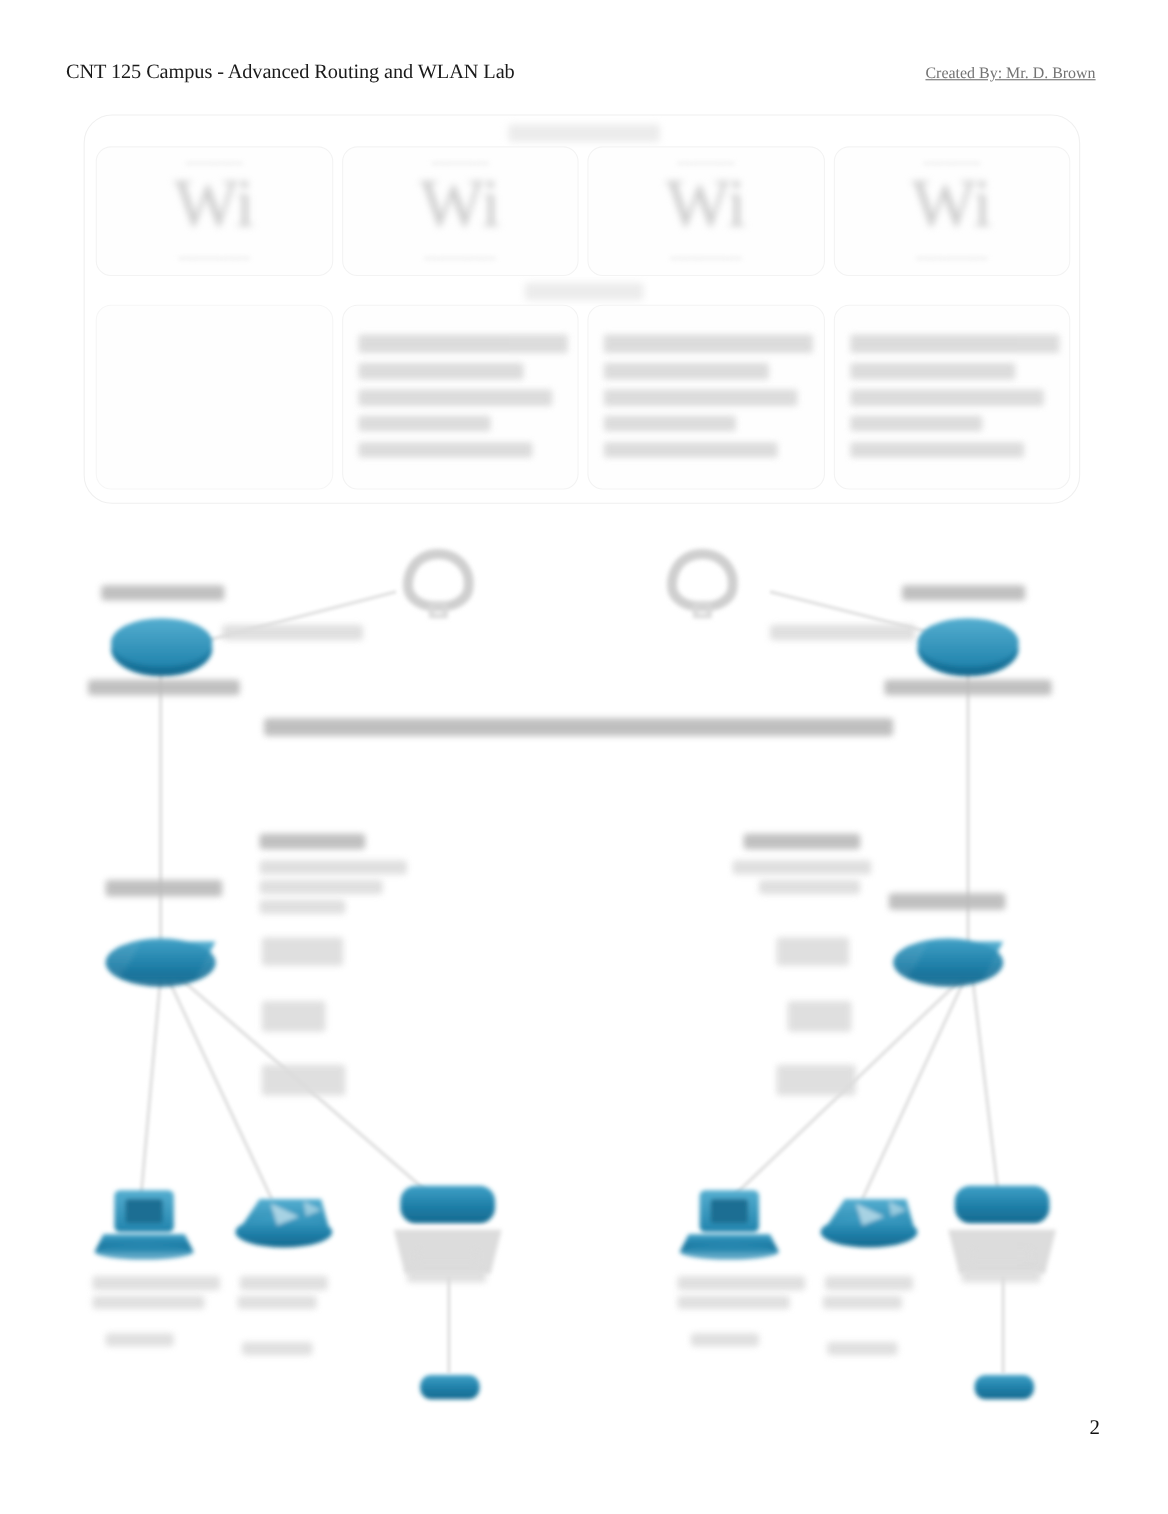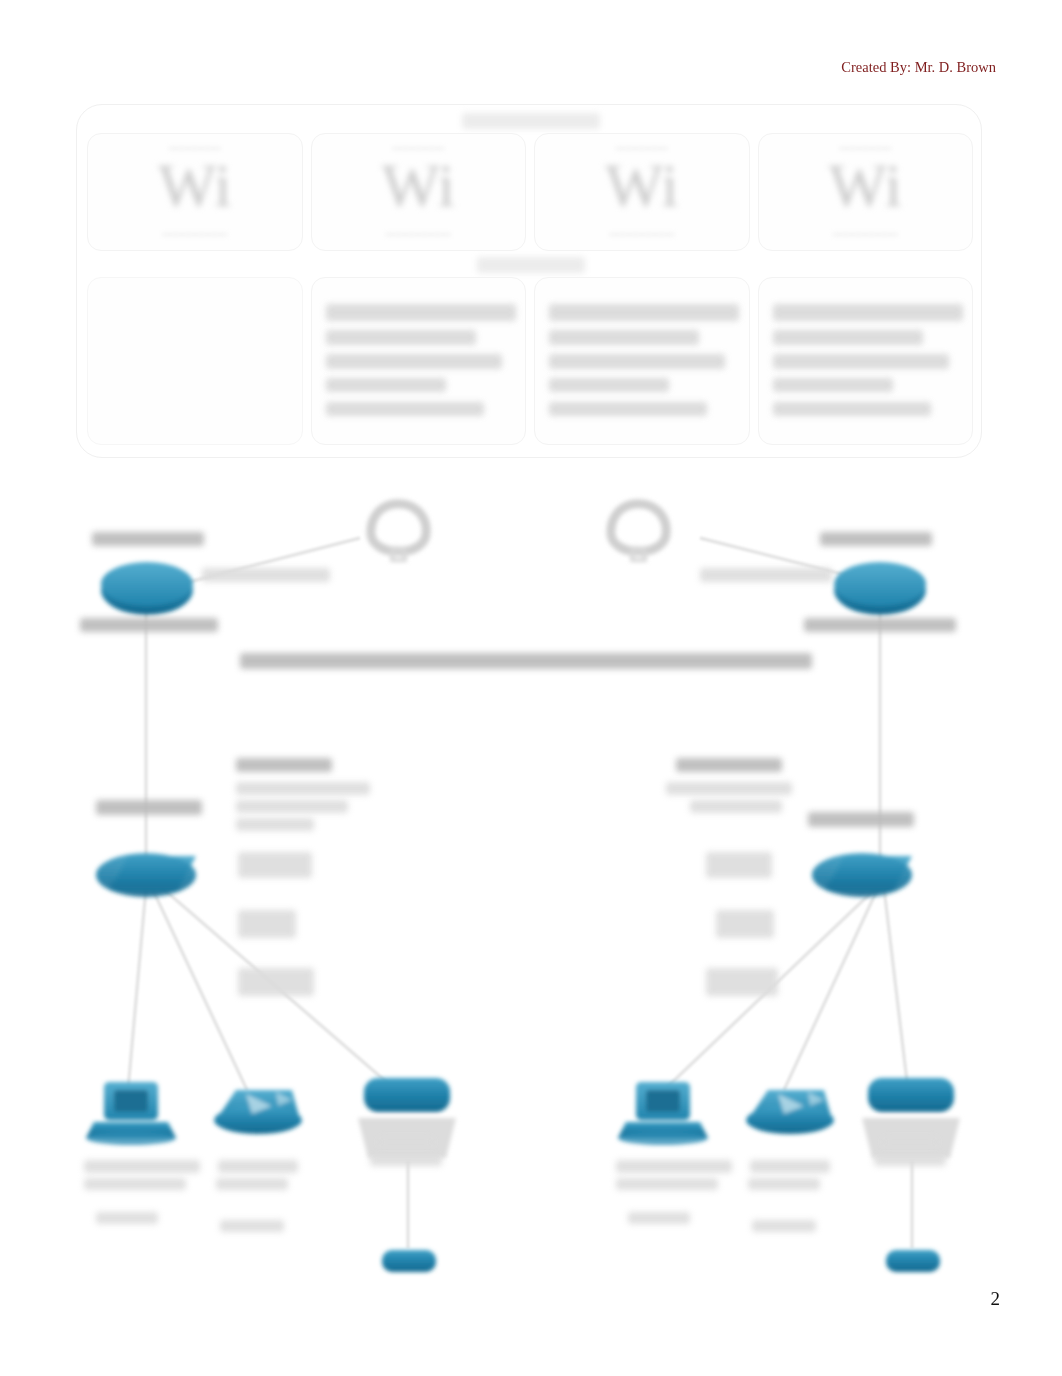--- a/index.html
+++ b/index.html
@@ -28,22 +28,23 @@
     left: 60px; top: 0;
     font-size: 18.5px;
     color: #1a1a1a;
     white-space: nowrap;
     letter-spacing: -0.1px;
   }
   .header-credit {
     position: absolute;
     right: 66px; top: 3px;
     font-size: 14.5px;
-    color: #7f1d1d;
+    color: #737373;
     white-space: nowrap;
+    text-decoration: underline;
   }
 
   .page-number {
     position: absolute;
     right: 62px;
     top: 1288px;
     font-size: 19px;
     color: #111;
   }
 
@@ -133,20 +134,21 @@
     filter: blur(3.1px);
     opacity: .9;
   }
   .dlabel.dark { background: #b9b9b9; }
   .dlabel.light { background: #dcdcdc; }
 </style>
 </head>
 <body>
 
 <div class="page-header">
+  <div class="header-title">CNT 125 Campus - Advanced Routing and WLAN Lab</div>
   <div class="header-credit">Created By:  Mr. D. Brown</div>
 </div>
 
 <div class="table-block">
 
   <div class="tbl-caption c1"></div>
   <div class="tbl-caption c2"></div>
 
   <div class="tbl-row row1">
     <div class="tbl-cell">

